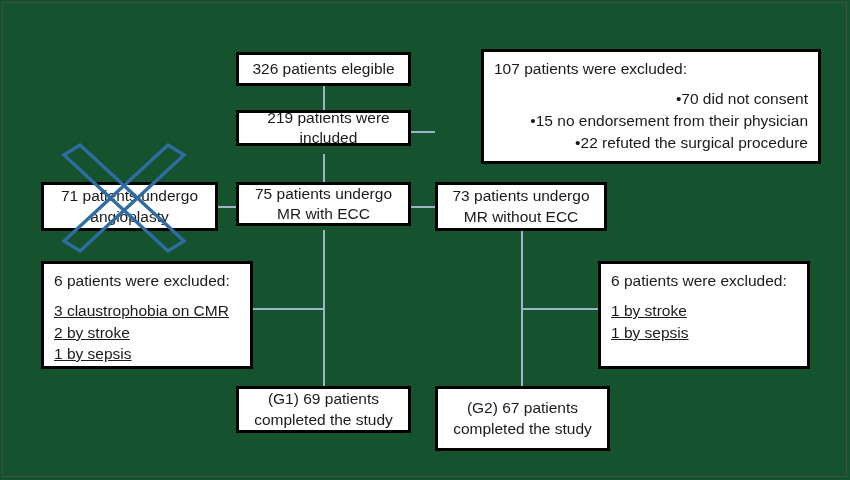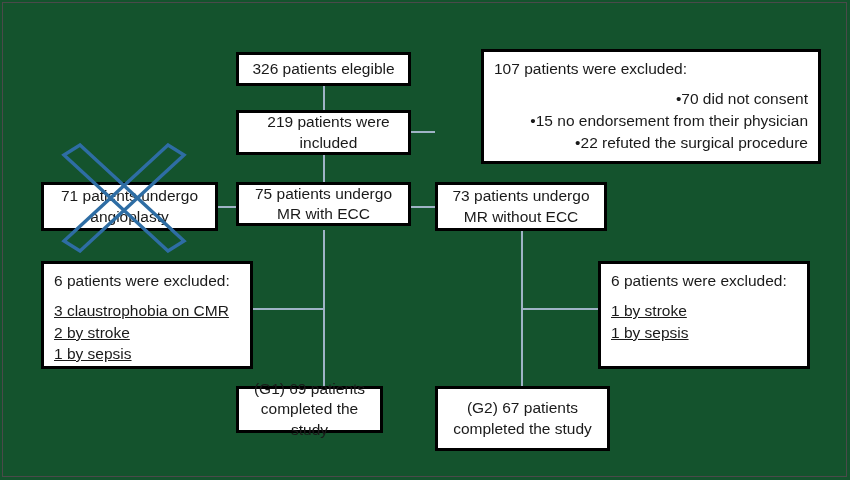--- a/index.html
+++ b/index.html
@@ -99,21 +99,21 @@
   <div class="conn conn-h" style="left:253px; top:308px; width:71px;"></div>
 
   <div class="conn conn-v" style="left:521px; top:230px; height:158px;"></div>
 
   <div class="conn conn-h" style="left:521px; top:308px; width:77px;"></div>
 
   <div class="box" style="left:236px; top:52px; width:175px; height:34px;">
     <span class="line">326 patients elegible</span>
   </div>
 
-  <div class="box" style="left:236px; top:110px; width:175px; height:45px;padding-left:16px;">
+  <div class="box" style="left:236px; top:110px; width:175px; height:36px;padding-left:16px;">
     <div>
       <span class="line">219 patients were</span>
       <span class="line">included</span>
     </div>
   </div>
 
   <div class="box box-left-align" style="left:433px; top:49px; width:340px; height:115px;margin-left:48px;">
     <span class="excl-title">107 patients were excluded:</span>
     <span class="bullet-list">
       <span class="bullet-item">•70 did not consent</span>
@@ -149,21 +149,21 @@
     <span class="excl-item">2 by stroke</span>
     <span class="excl-item">1 by sepsis</span>
   </div>
 
   <div class="box box-left-align" style="left:598px; top:261px; width:212px; height:108px;">
     <span class="excl-title">6 patients were excluded:</span>
     <span class="excl-item">1 by stroke</span>
     <span class="excl-item">1 by sepsis</span>
   </div>
 
-  <div class="box" style="left:236px; top:386px; width:147px; height:47px;">
+  <div class="box" style="left:236px; top:386px; width:175px; height:47px;">
     <div>
       <span class="line">(G1) 69 patients</span>
       <span class="line">completed the study</span>
     </div>
   </div>
 
   <div class="box" style="left:435px; top:386px; width:175px; height:65px;">
     <div>
       <span class="line">(G2) 67 patients</span>
       <span class="line">completed the study</span>

